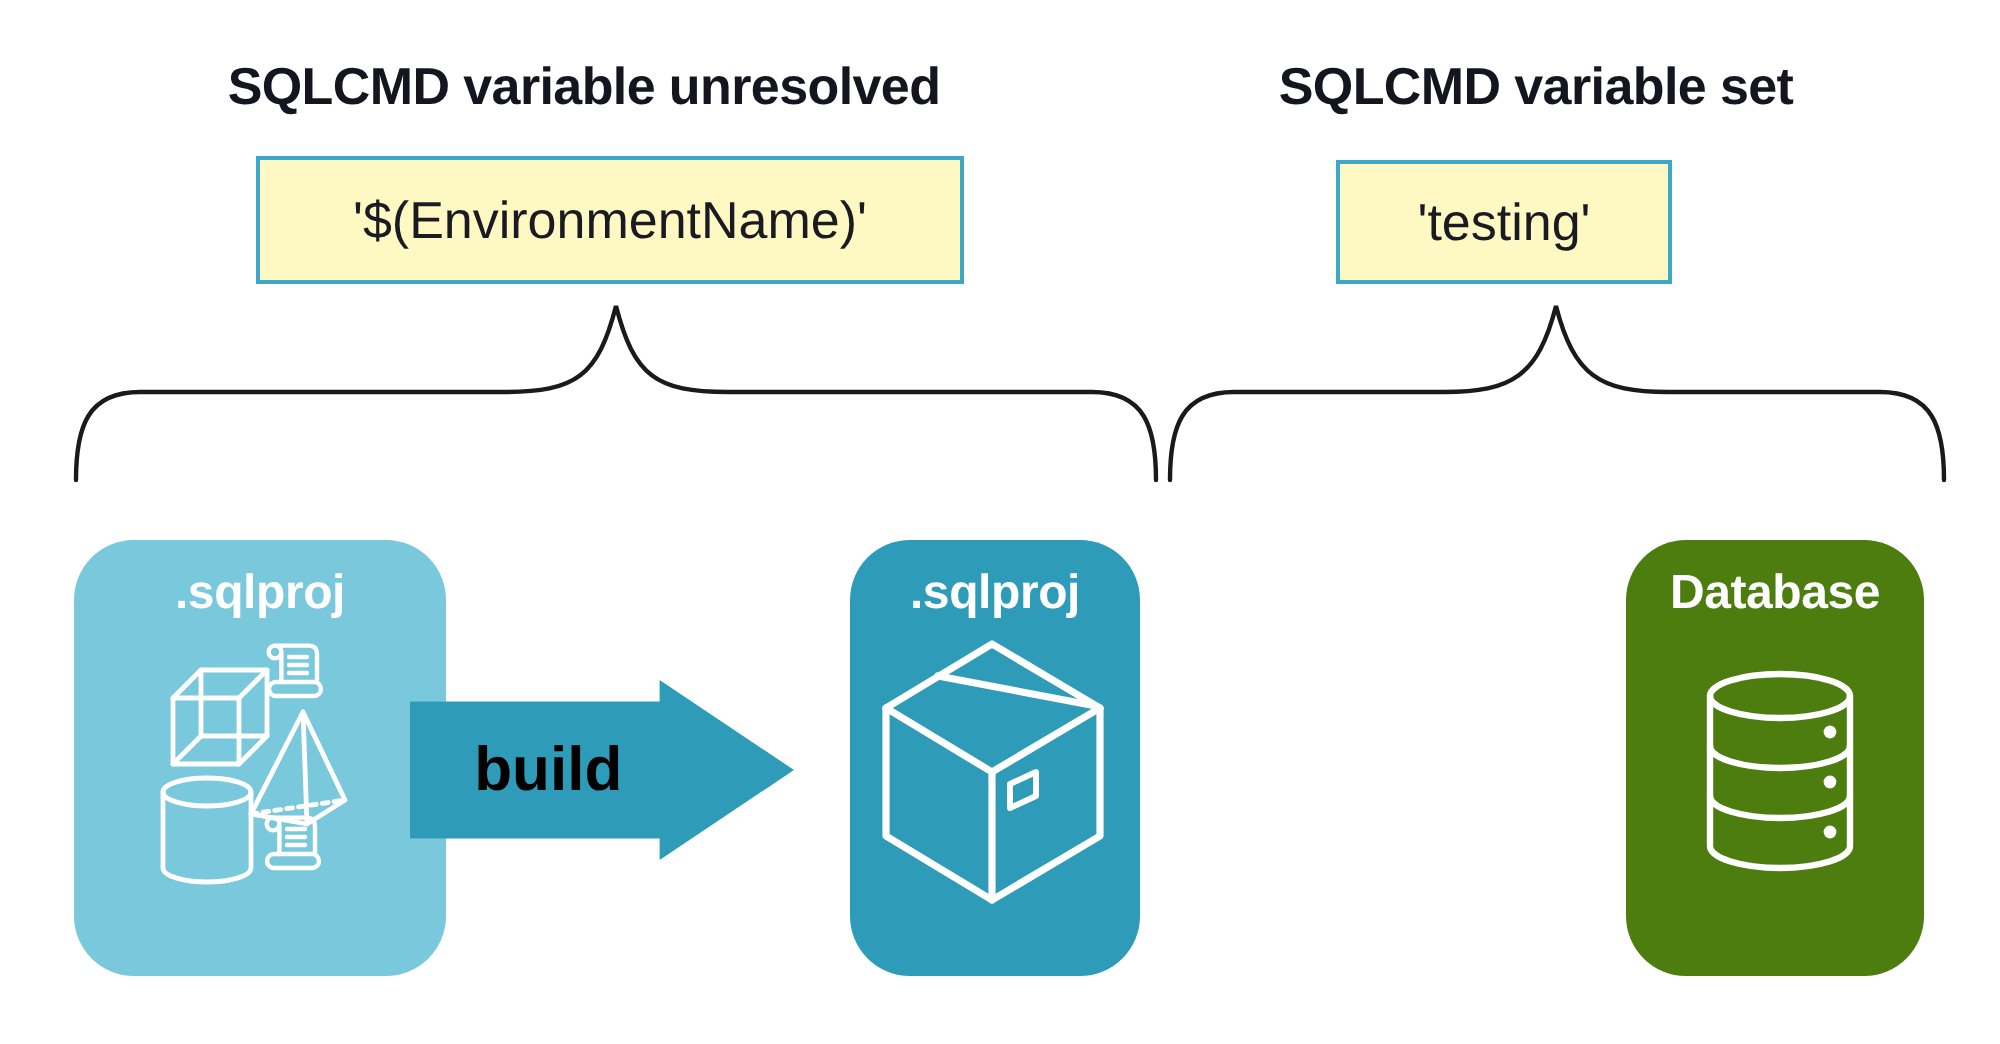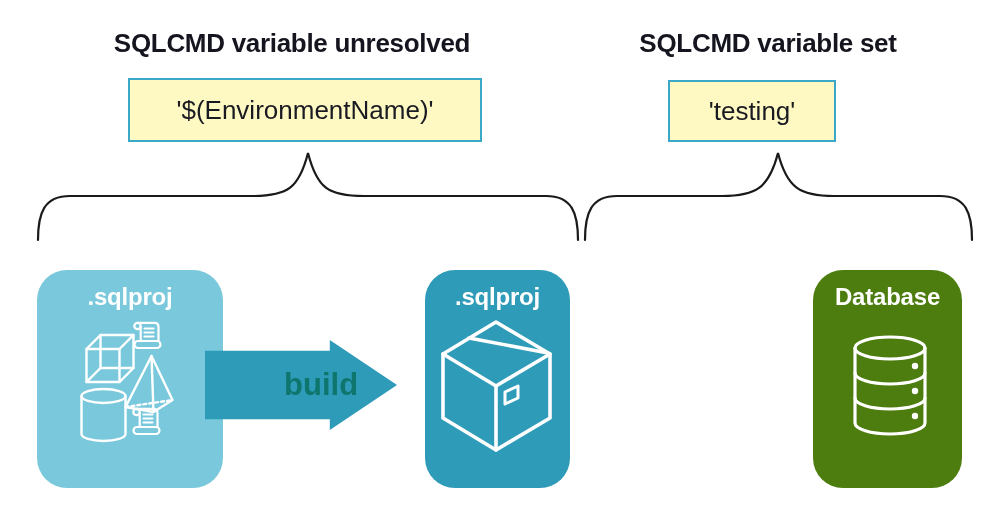--- a/index.html
+++ b/index.html
@@ -49,21 +49,21 @@
     clip-path:polygon(0% 12%, 65% 12%, 65% 0%, 100% 50%, 65% 100%, 65% 88%, 0% 88%);
   }
   .arrow-deploy { left:598px; top:335px; width:189px; height:100px; }
   .arrow-deploy .arrow-shape {
     background:#26788C;
     clip-path:polygon(0% 17%, 64% 17%, 64% 0%, 100% 50%, 64% 100%, 64% 83%, 0% 83%);
   }
   .arrow-label {
     position:absolute; left:0; top:0; bottom:0; width:72%;
     display:flex; align-items:center; justify-content:center;
-    color:#0f766e; font-weight:700; font-size:31px;padding-left:47px;
+    color:#000000; font-weight:700; font-size:31px;
   }
 </style>
 </head>
 <body>
 
 <div class="canvas">
 
   <div class="heading heading-left">SQLCMD variable unresolved</div>
   <div class="heading heading-right">SQLCMD variable set</div>
 

